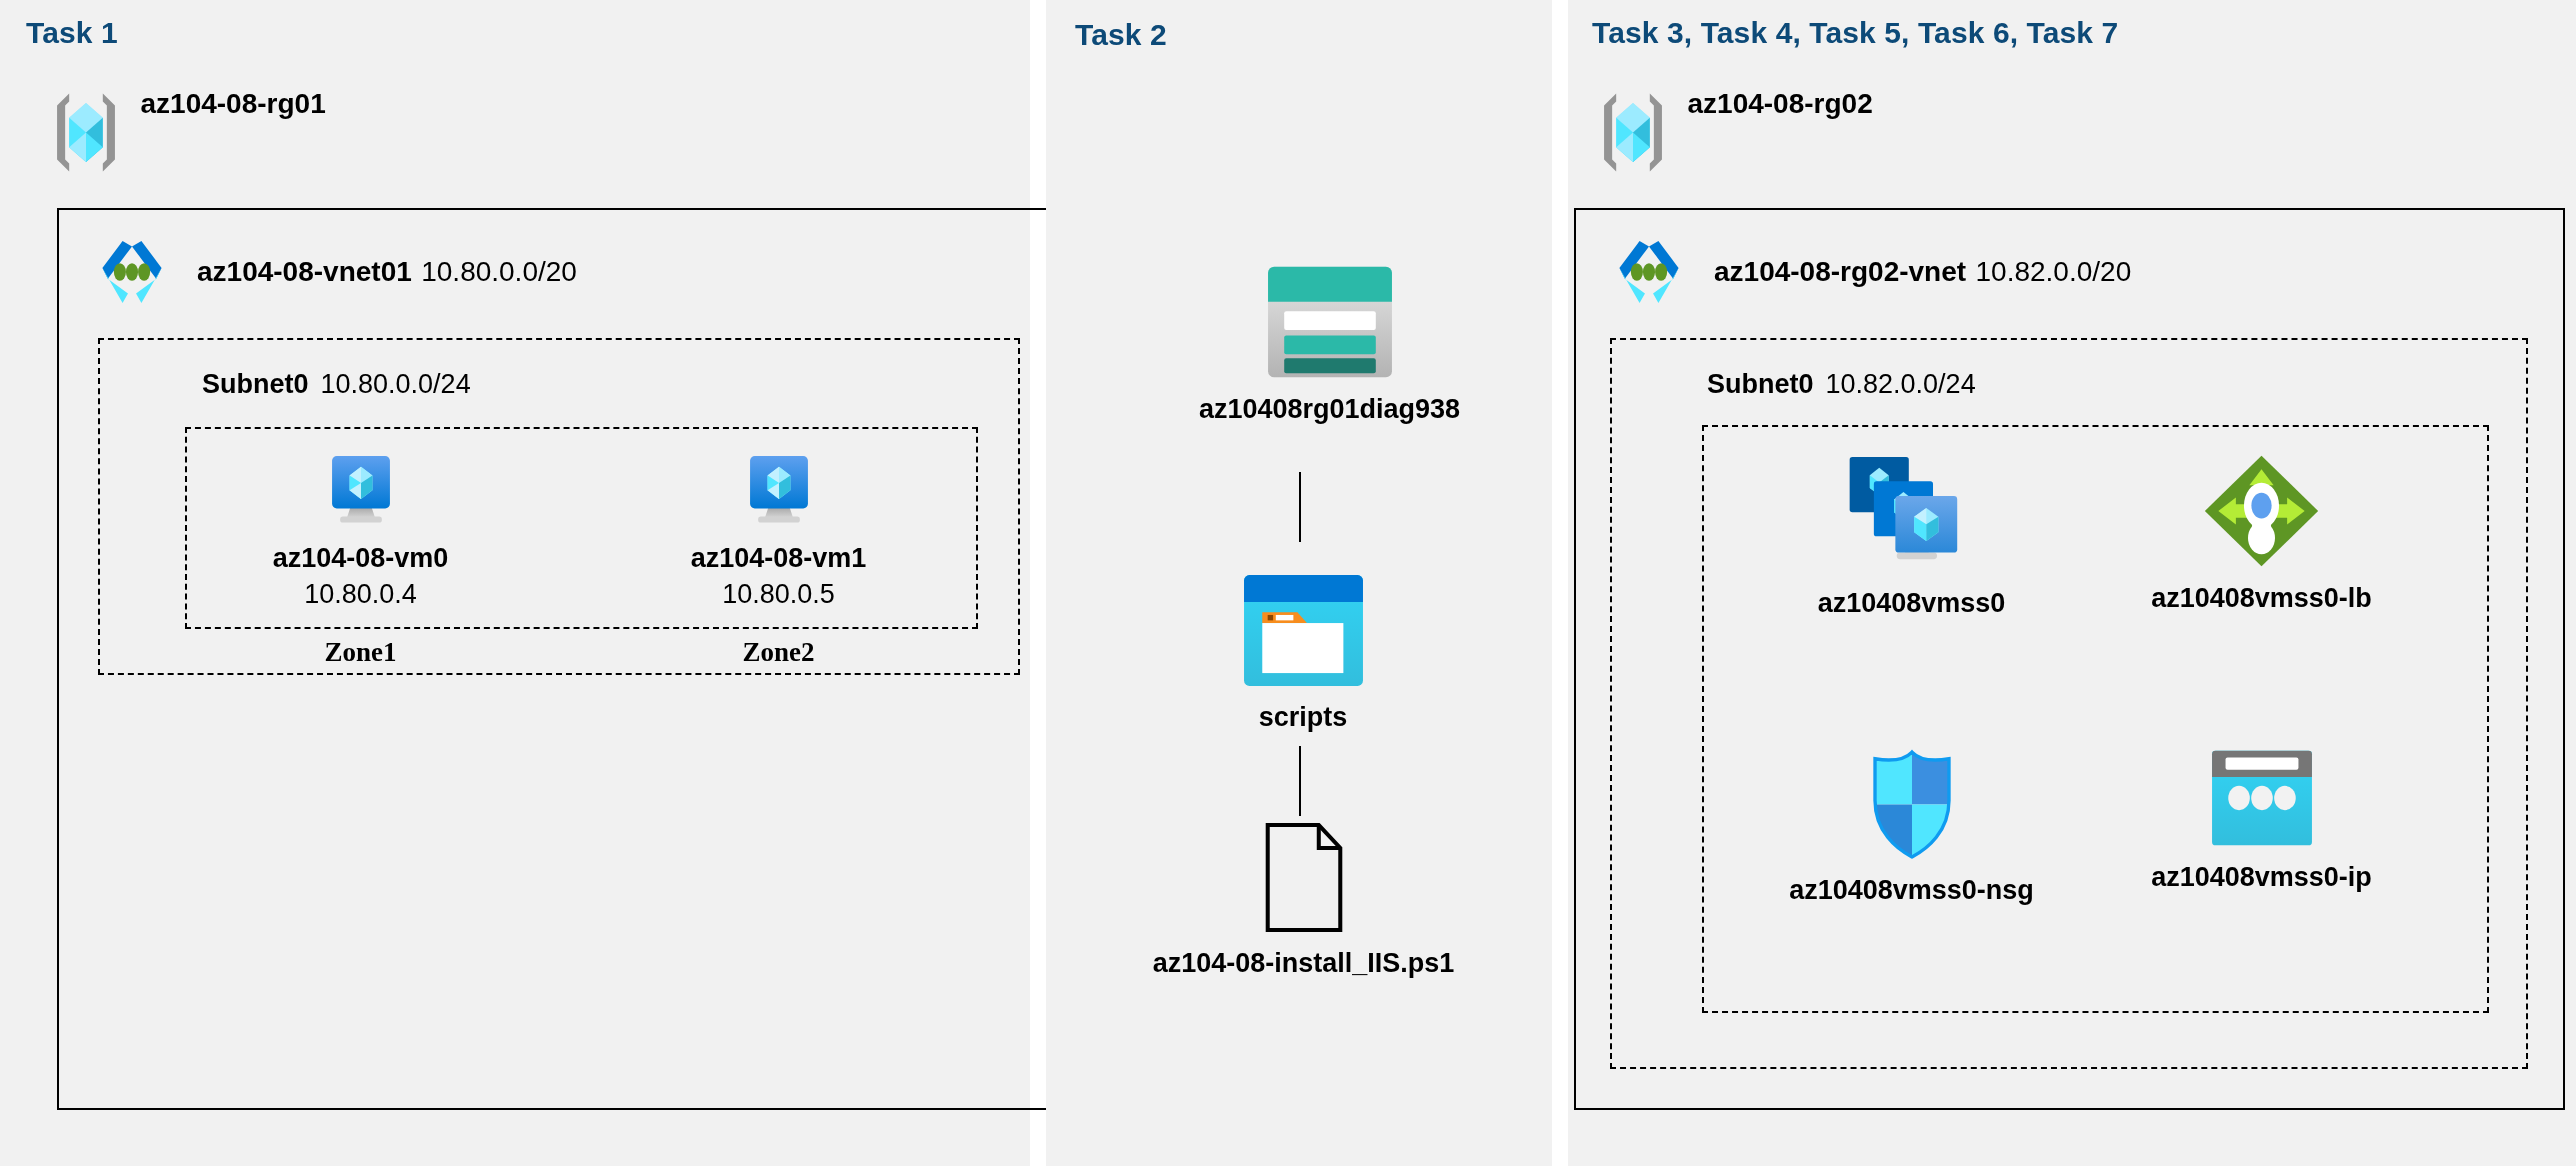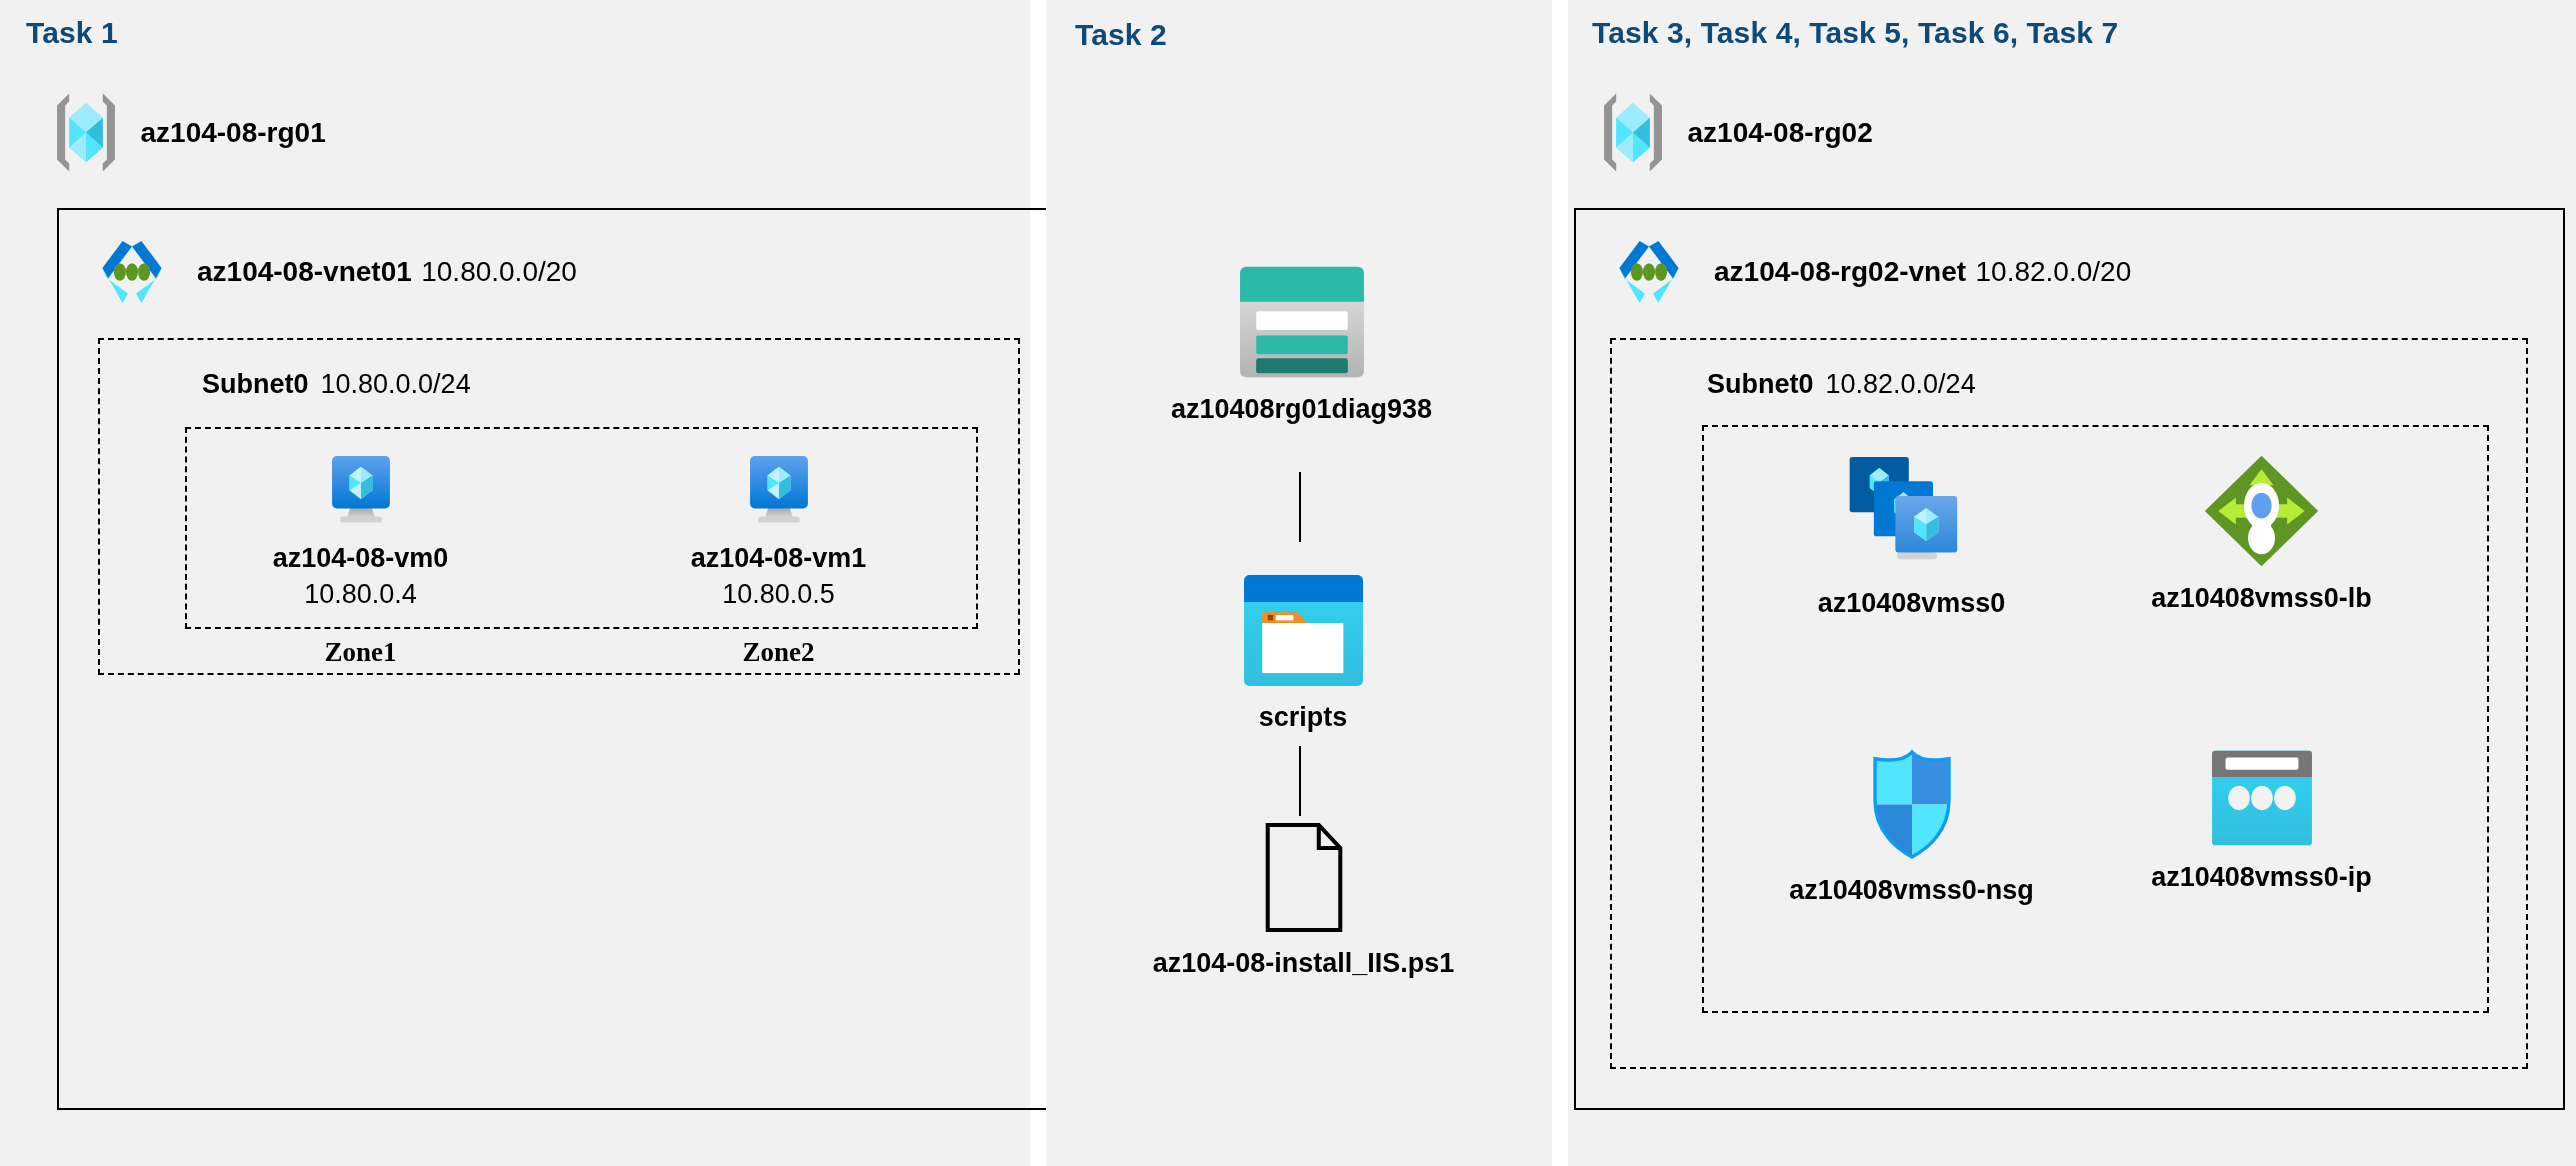--- a/index.html
+++ b/index.html
@@ -6,21 +6,21 @@
   body{
     width:2576px;height:1166px;position:relative;overflow:hidden;
     font-family:"Liberation Sans","DejaVu Sans",sans-serif;
     -webkit-font-smoothing:antialiased;
   }
   .panel{position:absolute;background:#f1f1f1;}
   .task-title{
     position:absolute;color:#0d4a78;font-weight:bold;font-size:30px;
     letter-spacing:0.1px;white-space:nowrap;
   }
-  .rg-row{position:absolute;display:flex;align-items:center;gap:17.5px;}
+  .rg-row{position:absolute;display:flex;gap:17.5px;}
   .rg-name{font-size:28px;font-weight:bold;color:#000;white-space:nowrap;}
   .solid-box{position:absolute;border:2.7px solid #000;box-sizing:border-box;}
   .dashed-box{position:absolute;border:2.7px dashed #000;box-sizing:border-box;}
   .vnet-row{position:absolute;display:flex;align-items:center;gap:26px;white-space:nowrap;}
   .vnet-name{font-size:28px;font-weight:bold;color:#000;}
   .vnet-cidr{font-size:28px;font-weight:normal;color:#000;margin-left:9.4px;}
   .subnet-row{position:absolute;white-space:nowrap;}
   .subnet-name{font-size:27px;font-weight:bold;color:#000;}
   .subnet-cidr{font-size:27px;font-weight:normal;color:#000;margin-left:12px;}
   .node{position:absolute;display:flex;flex-direction:column;align-items:center;}
@@ -136,21 +136,21 @@
   </span>
   <span class="node-label">az104-08-vm1</span>
   <span class="node-sub">10.80.0.5</span>
   <span class="node-zone">Zone2</span>
 </div>
 
 <div class="panel" style="left:1046px;top:0px;width:506px;height:1166px;"></div>
 
 <div class="task-title" style="left:1075px;top:18px;">Task 2</div>
 
-<div class="node" style="left:1214px;top:264px;width:175px;">
+<div class="node" style="left:1242px;top:264px;width:175px;">
   <span>
     <svg width="132" height="116" viewBox="0 0 196 172">
       <defs>
         <linearGradient id="stg" x1="0" y1="0" x2="0" y2="1">
           <stop offset="0" stop-color="#e6e6e6"></stop>
             <stop offset="1" stop-color="#b3b3b3"></stop>
         </linearGradient>
       </defs>
       <rect x="6" y="4" width="184" height="164" rx="9" fill="url(#stg)"></rect>
       <path d="M6 13 a9 9 0 0 1 9 -9 h166 a9 9 0 0 1 9 9 v43 h-184 z" fill="#2bb9a8"></path>

